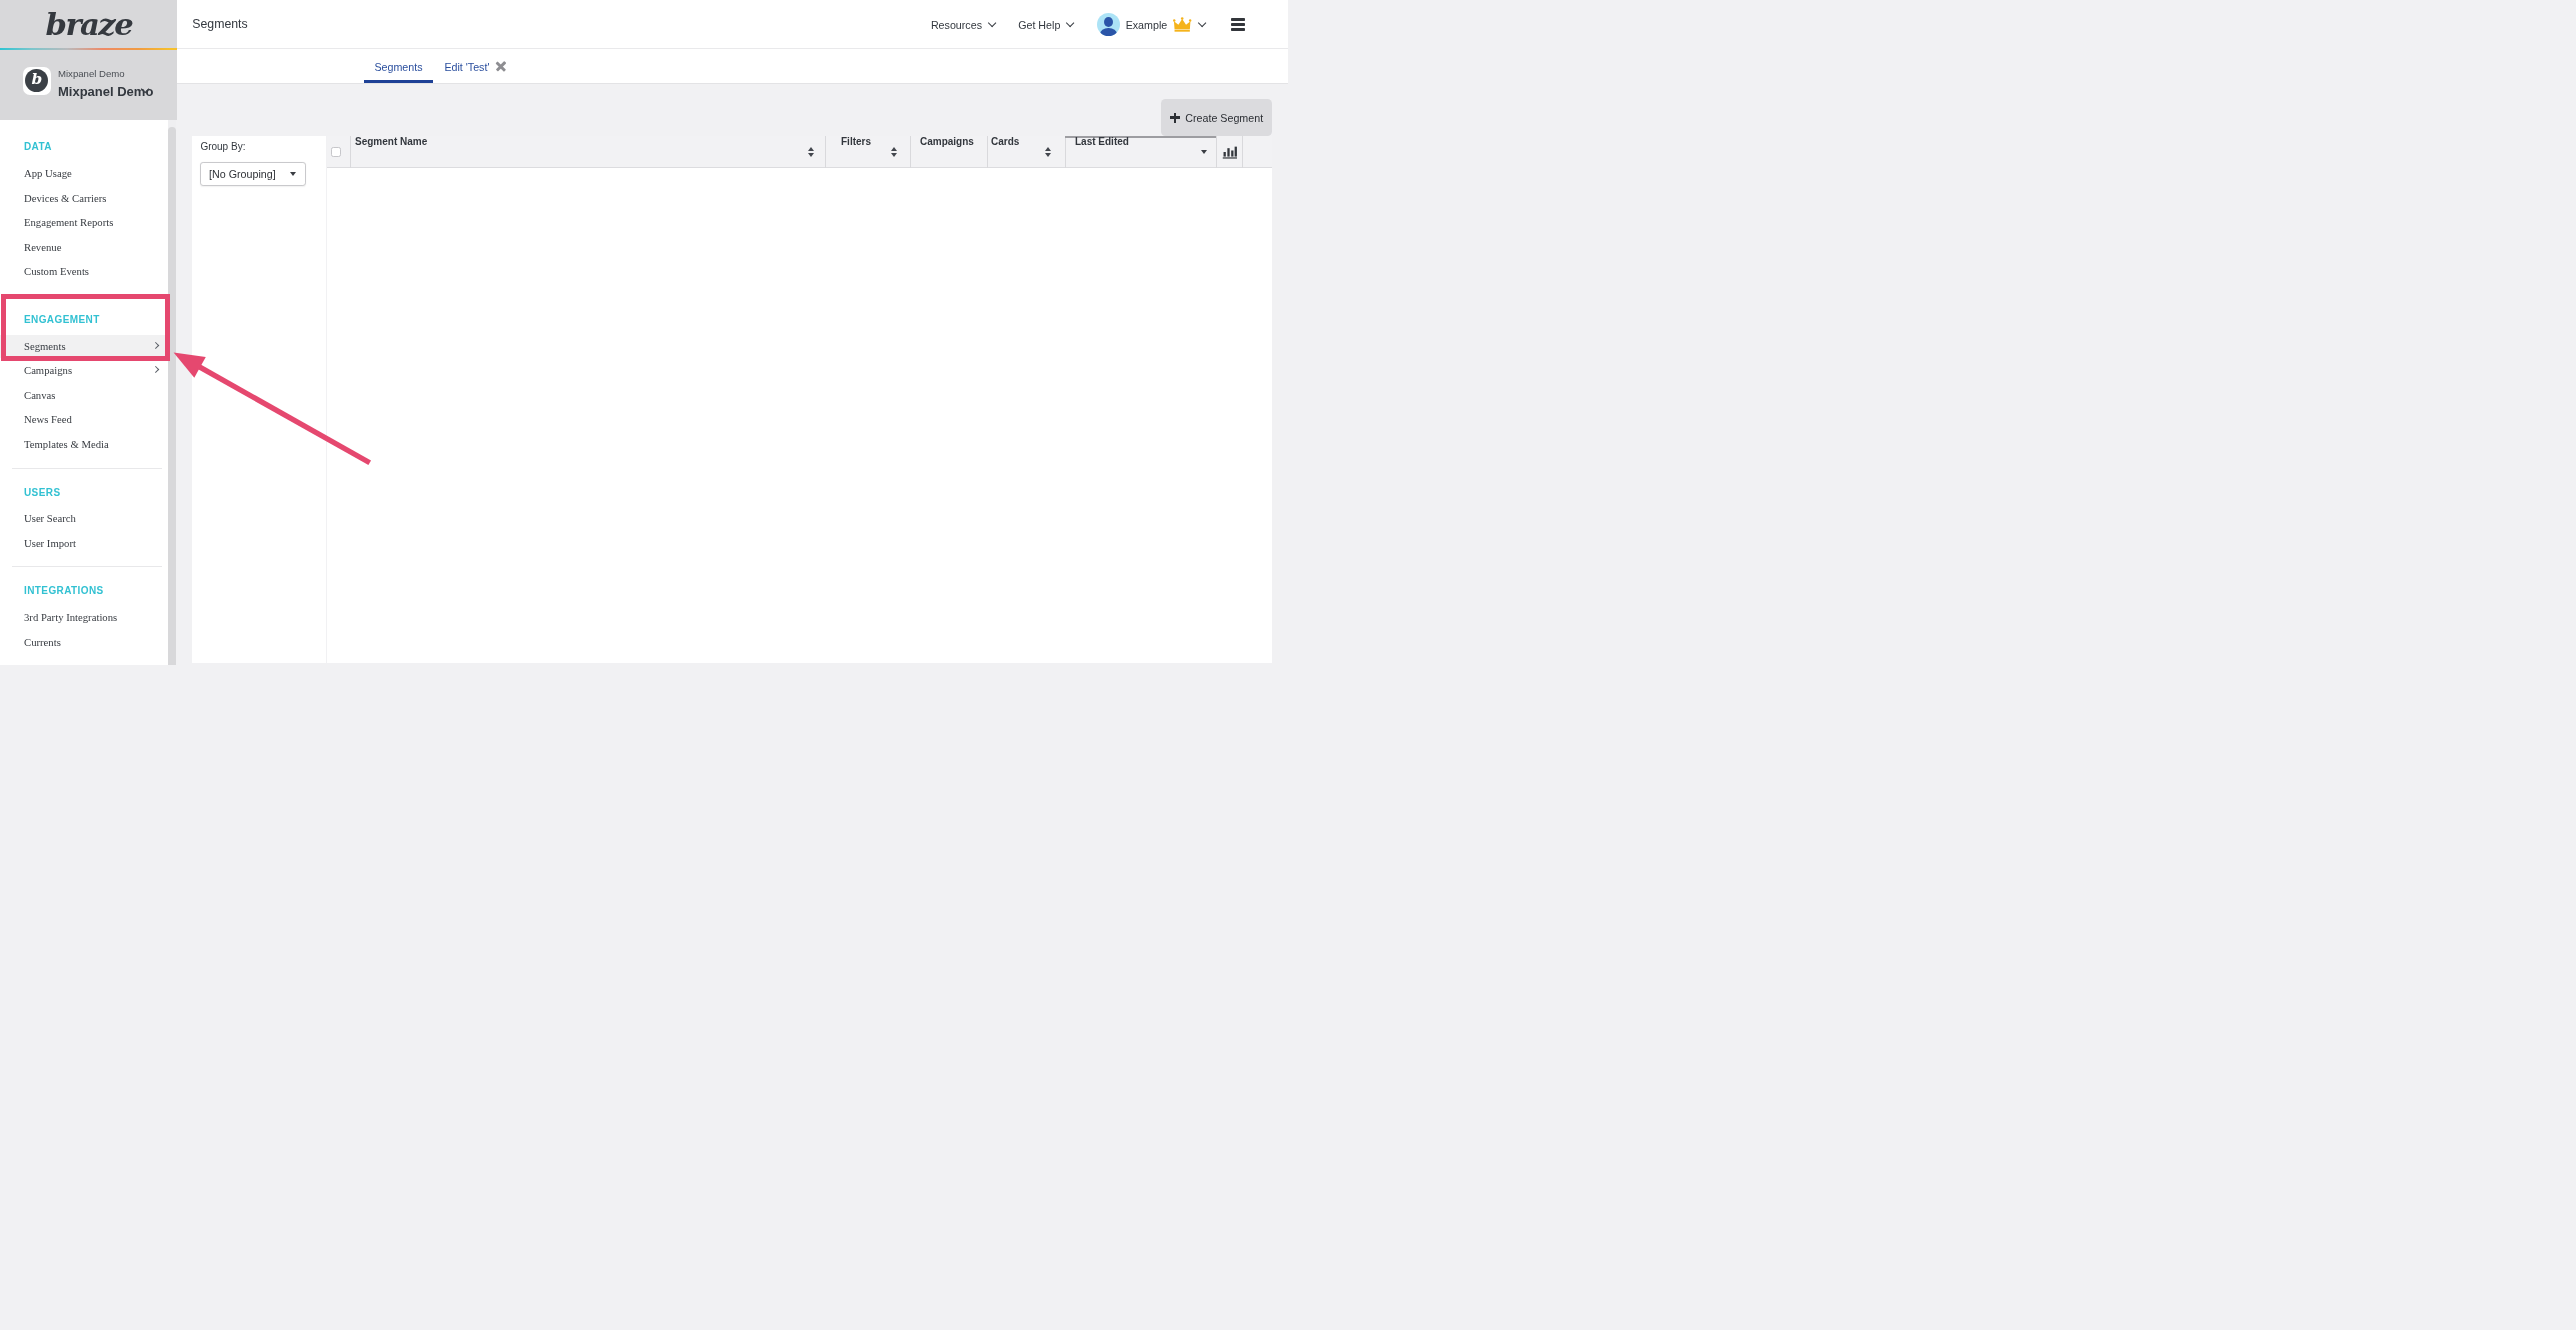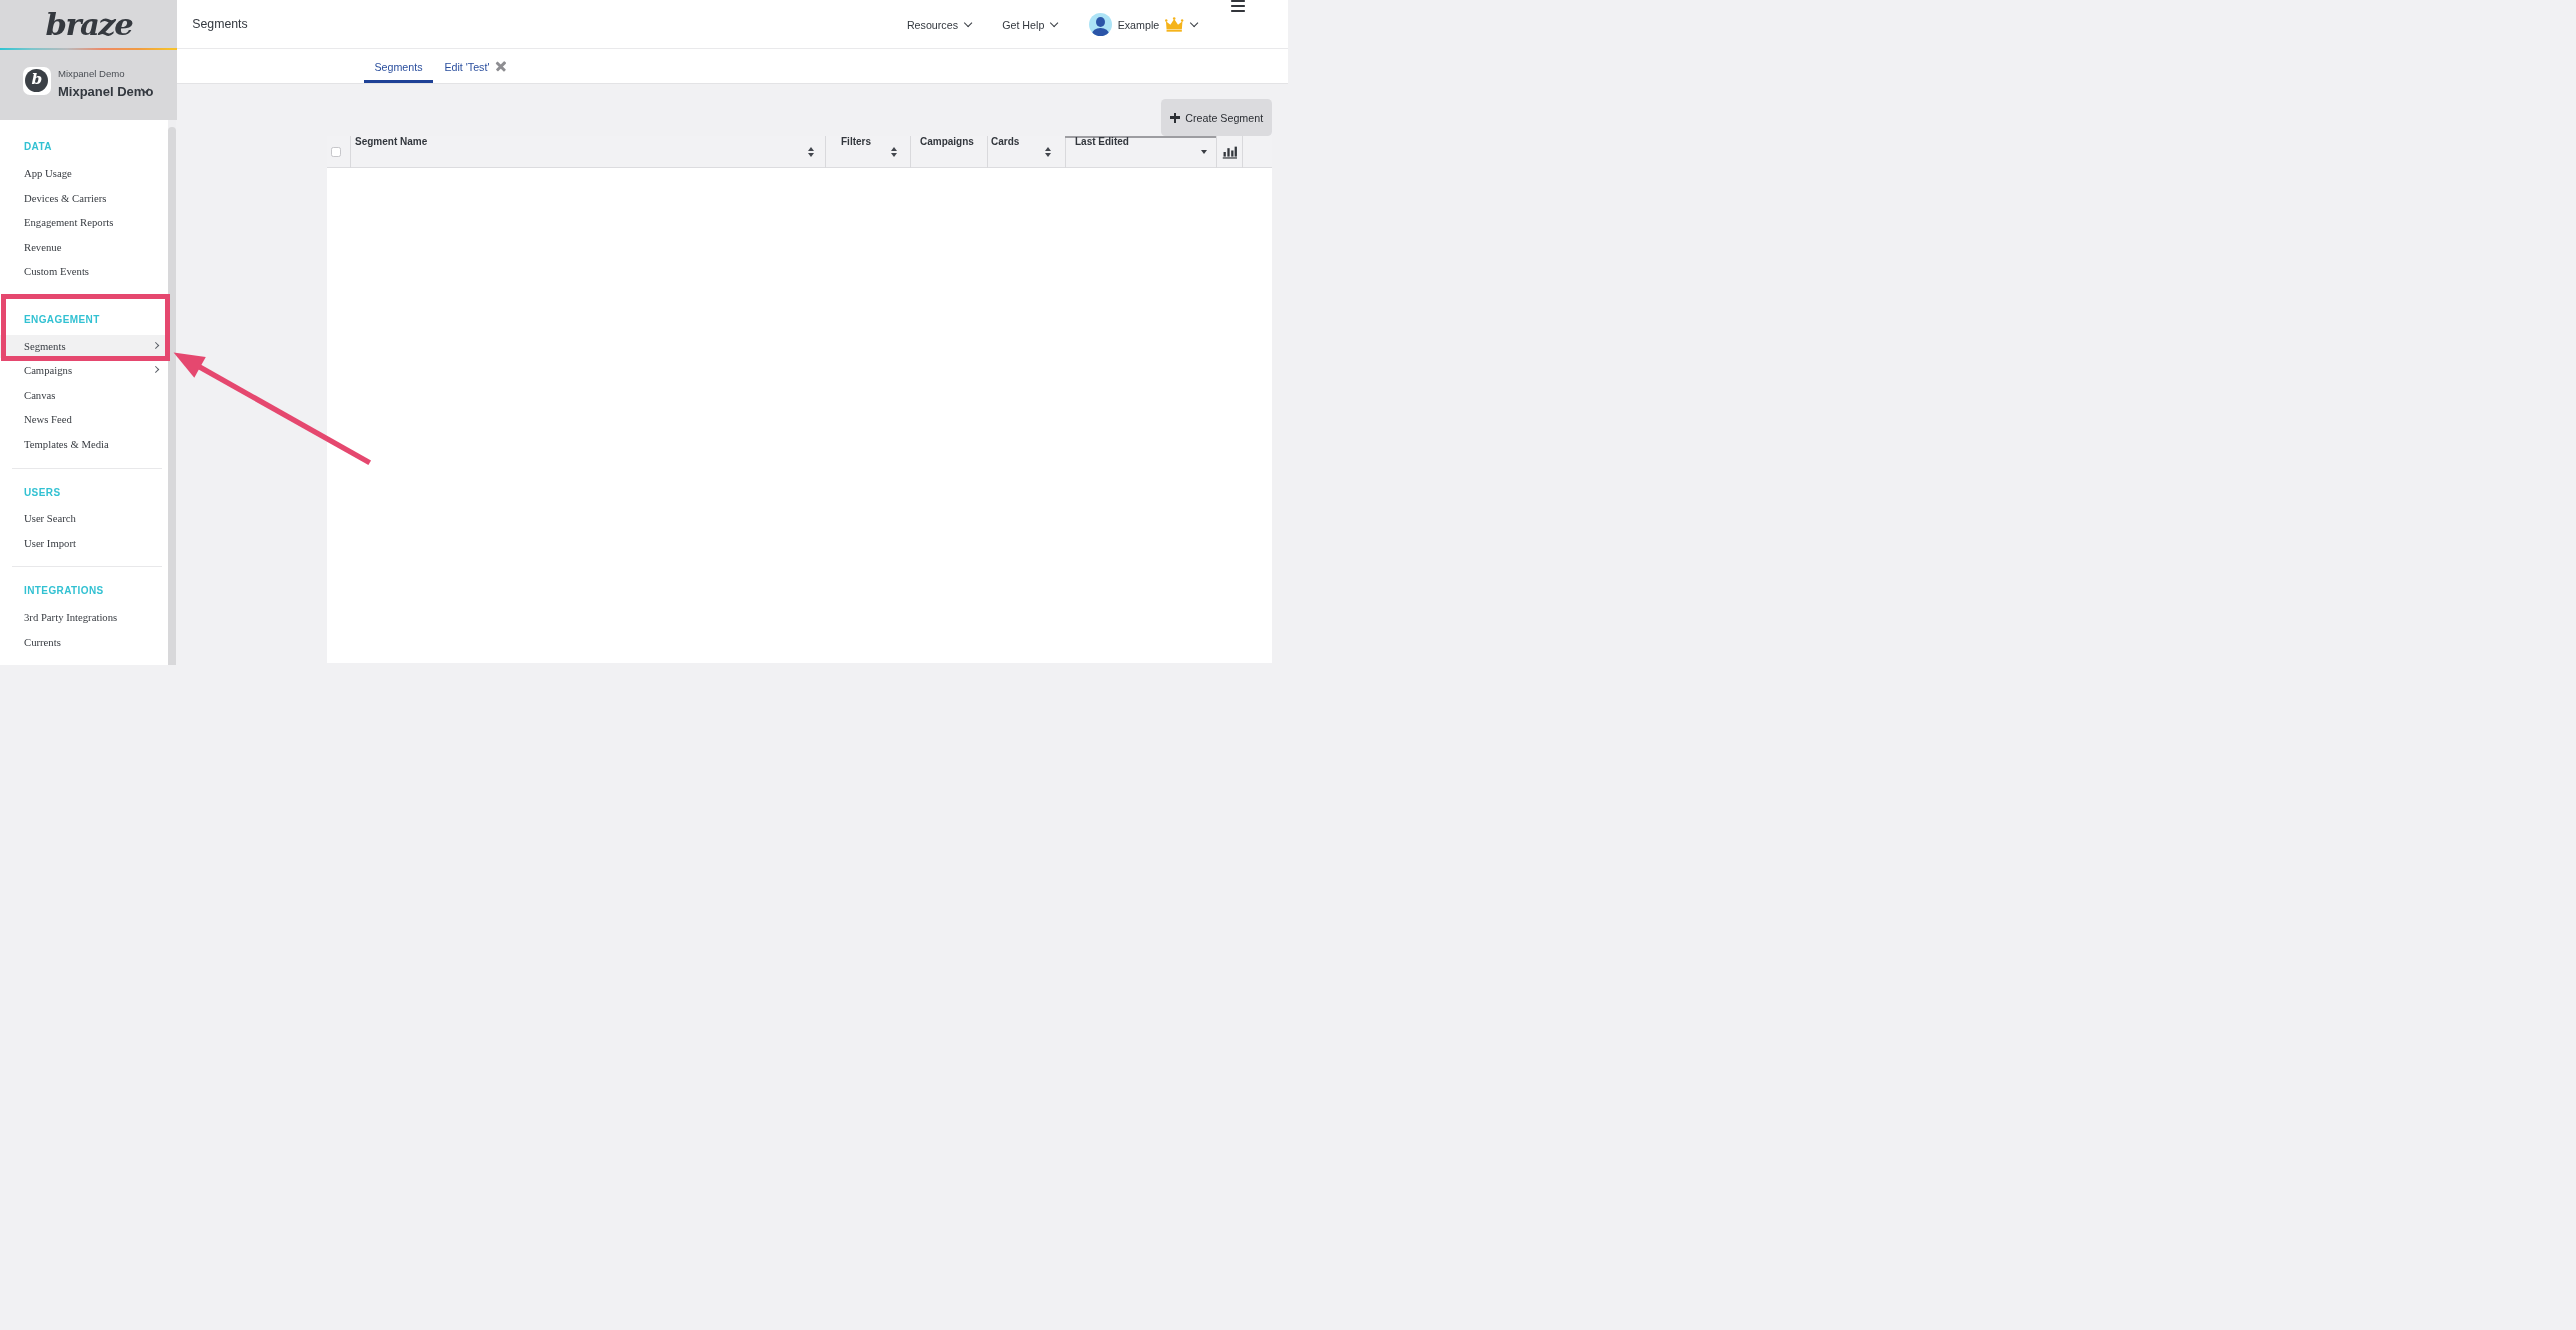--- a/index.html
+++ b/index.html
@@ -3,21 +3,21 @@
 <meta charset="utf-8">
 <style>
   * { margin:0; padding:0; box-sizing:border-box; }
   html,body { width:1288px; height:665px; }
   body { font-family:"Liberation Sans", sans-serif; color:#33383f; background:#f1f1f3; overflow:hidden; }
   #app { position:relative; width:1288px; height:665px; background:#f1f1f3; }
 
   
   .topbar { position:absolute; left:177px; top:0; width:1111px; height:49px; background:#fff; border-bottom:0.8px solid #e9e9eb; }
   .page-title { position:absolute; left:15.3px; top:0; height:49px; line-height:49px; font-size:12.3px; color:#33383f; }
-  .topbar-right { position:absolute; right:43px; top:0; height:49px; display:flex; gap:32px; }
+  .topbar-right { position:absolute; right:43px; top:0; height:49px; display:flex; align-items:center; gap:24px; }
   .topbar-link { display:flex; align-items:center; gap:6.1px; font-size:10.7px; color:#33383f; cursor:pointer; }
   .chev-down { width:6.1px; height:6.1px; border-right:1.2px solid #3a3e45; border-bottom:1.2px solid #3a3e45; transform:rotate(45deg) translateY(-1.5px); display:inline-block; }
   .user-group { display:flex; align-items:center; gap:6.1px; cursor:pointer; }
   .avatar { width:23px; height:23px; border-radius:50%; background:#ace3f6; position:relative; overflow:hidden; }
   .avatar .head { position:absolute; left:7px; top:3.8px; width:9.2px; height:10px; border-radius:50%; background:#2b55a8; }
   .avatar .body { position:absolute; left:3.1px; top:14.6px; width:17px; height:12.3px; border-radius:50%; background:#2b55a8; }
   .hamburger { display:flex; flex-direction:column; gap:2.7px; cursor:pointer; margin-left:3.1px; }
   .hamburger i { width:14px; height:2.3px; background:#33363b; border-radius:0.8px; }
 
   .tabbar { position:absolute; left:177px; top:49px; width:1111px; height:35px; background:#fff; border-bottom:0.8px solid #e3e3e5; }
@@ -141,20 +141,27 @@
       <span class="close-x"></span>
     </div>
     <div class="tab-underline"></div>
   </div>
 
   <div class="createbar">
     <span class="plus-icon"></span>
     <span class="create-label">Create Segment</span>
   </div>
 
+  <div class="groupby">
+    <div class="groupby-label">Group By:</div>
+    <div class="groupby-select">
+      <span>[No Grouping]</span>
+      <span class="caret-down groupby-caret"></span>
+    </div>
+  </div>
 
   <div class="tablewrap">
     <div class="thead">
       <span class="checkbox cb-header" style="position:absolute"></span>
       <span class="th-divider" style="left:23px"></span>
 
       <div class="th" style="left:28px">
         <span>Segment Name</span>
       </div>
       <span class="sort-icon" style="left:481px">

